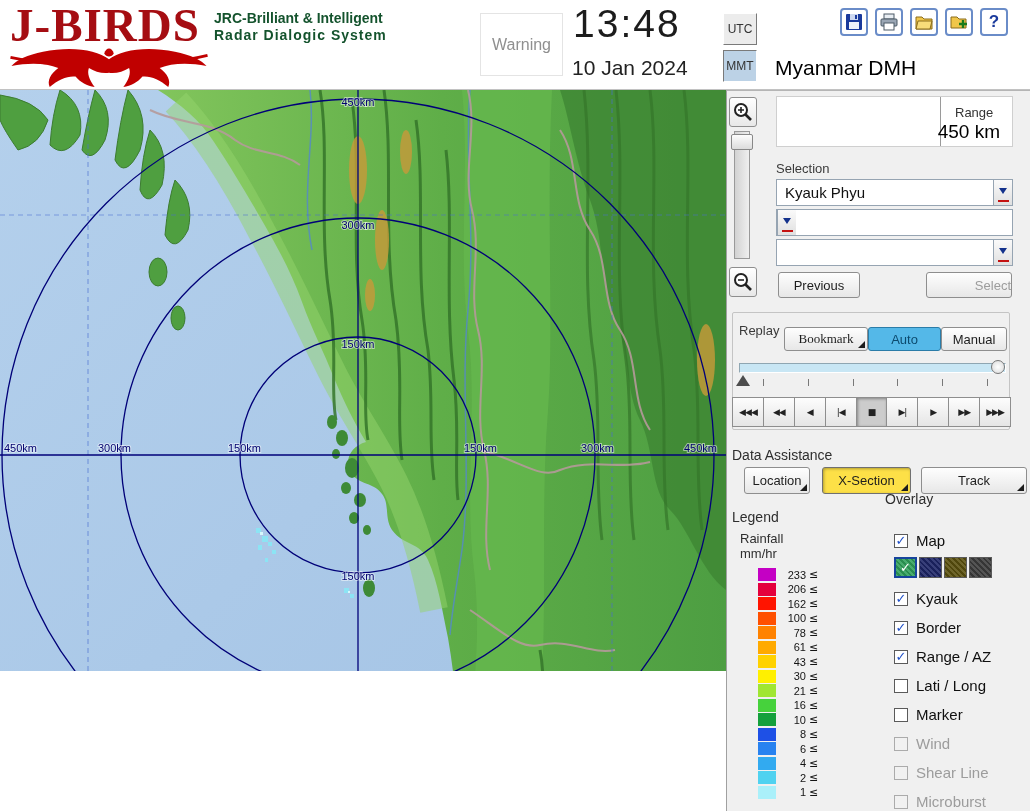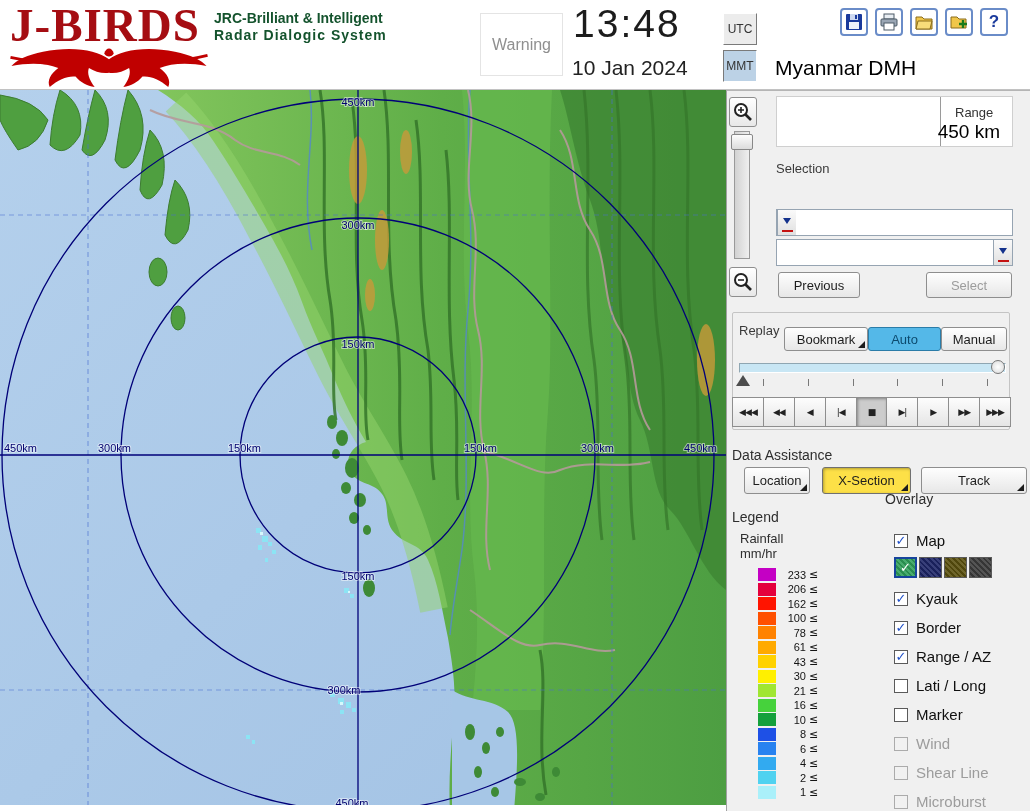--- a/index.html
+++ b/index.html
@@ -17,41 +17,41 @@
   .warning-box { position:absolute; left:480px; top:13px; width:83px; height:63px; background:#fff; border:1px solid #e4e4e4; display:flex; align-items:center; justify-content:center; color:#8f8f8f; font-size:16px; }
   .clock-time { position:absolute; left:573px; top:2px; font-size:39px; color:#1c1c1c; letter-spacing:2px; }
   .clock-date { position:absolute; left:572px; top:56px; font-size:21px; color:#222; }
   .tz { position:absolute; left:723px; width:34px; height:32px; font-size:12px; color:#333; background:#ececec; border:1px solid; border-color:#fff #7a7a7a #7a7a7a #fff; display:flex; align-items:center; justify-content:center; cursor:default; }
   .tz.selected { background:#bcd2e6; border-color:#7a7a7a #fff #fff #7a7a7a; }
   .icon-btn { position:absolute; top:8px; width:28px; height:28px; background:#fff; border:2px solid #6a8cc8; border-radius:4px; display:flex; align-items:center; justify-content:center; }
   .help-glyph { font-size:17px; font-weight:bold; color:#1a3a9c; }
   .station-name { position:absolute; left:775px; top:56px; font-size:21px; color:#000; }
 
   
-  .map-area { position:absolute; left:0; top:90px; width:726px; height:715px; overflow:hidden; background:#aac8e8;text-decoration:underline; }
+  .map-area { position:absolute; left:0; top:90px; width:726px; height:581px; overflow:hidden; background:#aac8e8;text-decoration:underline; }
   .map-area svg { display:block; }
 
   
   .panel { position:absolute; left:726px; top:90px; width:304px; height:721px; background:#f0f0f0; border-left:1px solid #a0a0a0; border-top:1px solid #b5b5b5; }
   .zoom-btn { position:absolute; left:2px; width:28px; height:30px; background:linear-gradient(#ffffff,#e8e8e8); border:1px solid #8e8e8e; border-radius:3px; display:flex; align-items:center; justify-content:center; }
   .zslider { position:absolute; left:7px; top:40px; width:16px; height:128px; background:linear-gradient(90deg,#d2d2d2,#efefef); border:1px solid #999; }
   .zthumb { position:absolute; left:-4px; top:2px; width:22px; height:16px; background:linear-gradient(#fdfdfd,#dcdcdc); border:1px solid #888; border-radius:2px; }
   .range-box { position:absolute; left:49px; top:5px; width:237px; height:51px; background:#fff; border:1px solid #cfcfcf; }
   .range-divider { position:absolute; left:163px; top:0; width:1px; height:100%; background:#9a9a9a; }
   .range-label { position:absolute; left:178px; top:8px; font-size:13px; color:#333; }
   .range-value { position:absolute; right:12px; top:24px; font-size:19px; color:#000; }
   .sect-label { position:absolute; font-size:13px; color:#3a3a3a; }
   .dd { position:absolute; left:49px; width:237px; height:27px; background:#fff; border:1px solid #96a4b2; display:flex; align-items:stretch; }
   .dd .val { flex:1; padding-left:8px; font-size:15px; color:#111; display:flex; align-items:center; }
   .dd .arrow-btn { width:19px; background:linear-gradient(#fafafa,#e0e0e0); border-left:1px solid #96a4b2; display:flex; flex-direction:column; align-items:center; justify-content:center; }
   .dd .tri { width:0; height:0; border:4px solid transparent; border-top:6px solid #14328c; margin-top:5px; }
   .dd .redbar { width:11px; height:2px; background:#c41212; margin-top:2px; }
   .btn { background:linear-gradient(#fefefe,#e7e7e7); border:1px solid #8e8e8e; border-radius:3px; font-family:"Liberation Sans",sans-serif; font-size:13px; color:#1d1d1d; position:absolute; cursor:default; }
   .btn.pressed { background:#fde047; border-color:#707070; box-shadow:inset 1px 1px 3px rgba(0,0,0,.3); }
-  .btn.disabled { color:#9c9c9c; }
+  .btn.disabled { color:#9c9c9c;text-align:right; }
   .btn.mode-on { background:#54b8e8; border-color:#2a7ca8; color:#0c4a6e; }
   .corner::after { content:""; position:absolute; right:2px; bottom:2px; width:0; height:0; border-left:7px solid transparent; border-bottom:7px solid #1c1c1c; }
   .replay-box { position:absolute; left:5px; top:221px; width:278px; height:118px; border:1px solid #c4c4c4; border-radius:2px; }
   .replay-label { position:absolute; left:6px; top:10px; font-size:13px; color:#3a3a3a; }
   .timeline-track { position:absolute; left:6px; top:50px; width:267px; height:10px; background:#c8e6f4; border:1px solid #8fa6b2; border-right-color:#fff; border-bottom-color:#fff; }
   .timeline-knob { position:absolute; left:258px; top:47px; width:14px; height:14px; border-radius:50%; background:radial-gradient(#ffffff,#d8d8d8); border:1px solid #777; }
   .timeline-ltri { position:absolute; left:3px; top:62px; width:0; height:0; border-left:7px solid transparent; border-right:7px solid transparent; border-bottom:11px solid #4d4d4d; }
   .ticks { position:absolute; left:30px; top:66px; width:225px; display:flex; justify-content:space-between; }
   .ticks span { width:1px; height:7px; background:#787878; }
   .transport { position:absolute; left:0px; top:84px; width:278px; height:30px; display:flex; }
@@ -306,40 +306,47 @@
       </svg>
     </div>
 
     <div class="range-box">
       <div class="range-divider"></div>
       <div class="range-label">Range</div>
       <div class="range-value">450 km</div>
     </div>
 
     <div class="sect-label" style="left:49px; top:70px;">Selection</div>
+    <div class="dd" style="top:88px;">
+      <span class="val">Kyauk Phyu</span>
+      <span class="arrow-btn">
+        <span class="tri"></span>
+        <span class="redbar"></span>
+      </span>
+    </div>
     <div class="dd" style="top:118px;">
       <span class="arrow-btn">
         <span class="tri"></span>
         <span class="redbar"></span>
       </span>
     </div>
     <div class="dd" style="top:148px;">
       <span class="val"></span>
       <span class="arrow-btn">
         <span class="tri"></span>
         <span class="redbar"></span>
       </span>
     </div>
 
     <button class="btn" style="left:51px; top:181px; width:82px; height:26px;">Previous</button>
     <button class="btn disabled" style="left:199px; top:181px; width:86px; height:26px;">Select</button>
 
     <div class="replay-box">
       <div class="replay-label">Replay</div>
-      <button class="btn corner" style="left:51px; top:14px; width:84px; height:24px;">Bookmark</button>
+      <button class="btn corner" style="left:51px; top:14px; width:84px; height:24px;font-family:Liberation Serif, serif;">Bookmark</button>
       <button class="btn mode-on" style="left:135px; top:14px; width:73px; height:24px;">Auto</button>
       <button class="btn" style="left:208px; top:14px; width:66px; height:24px;">Manual</button>
 
       <div class="timeline-track"></div>
       <div class="timeline-knob"></div>
       <div class="timeline-ltri"></div>
       <div class="ticks">
         <span></span>
           <span></span>
           <span></span>

